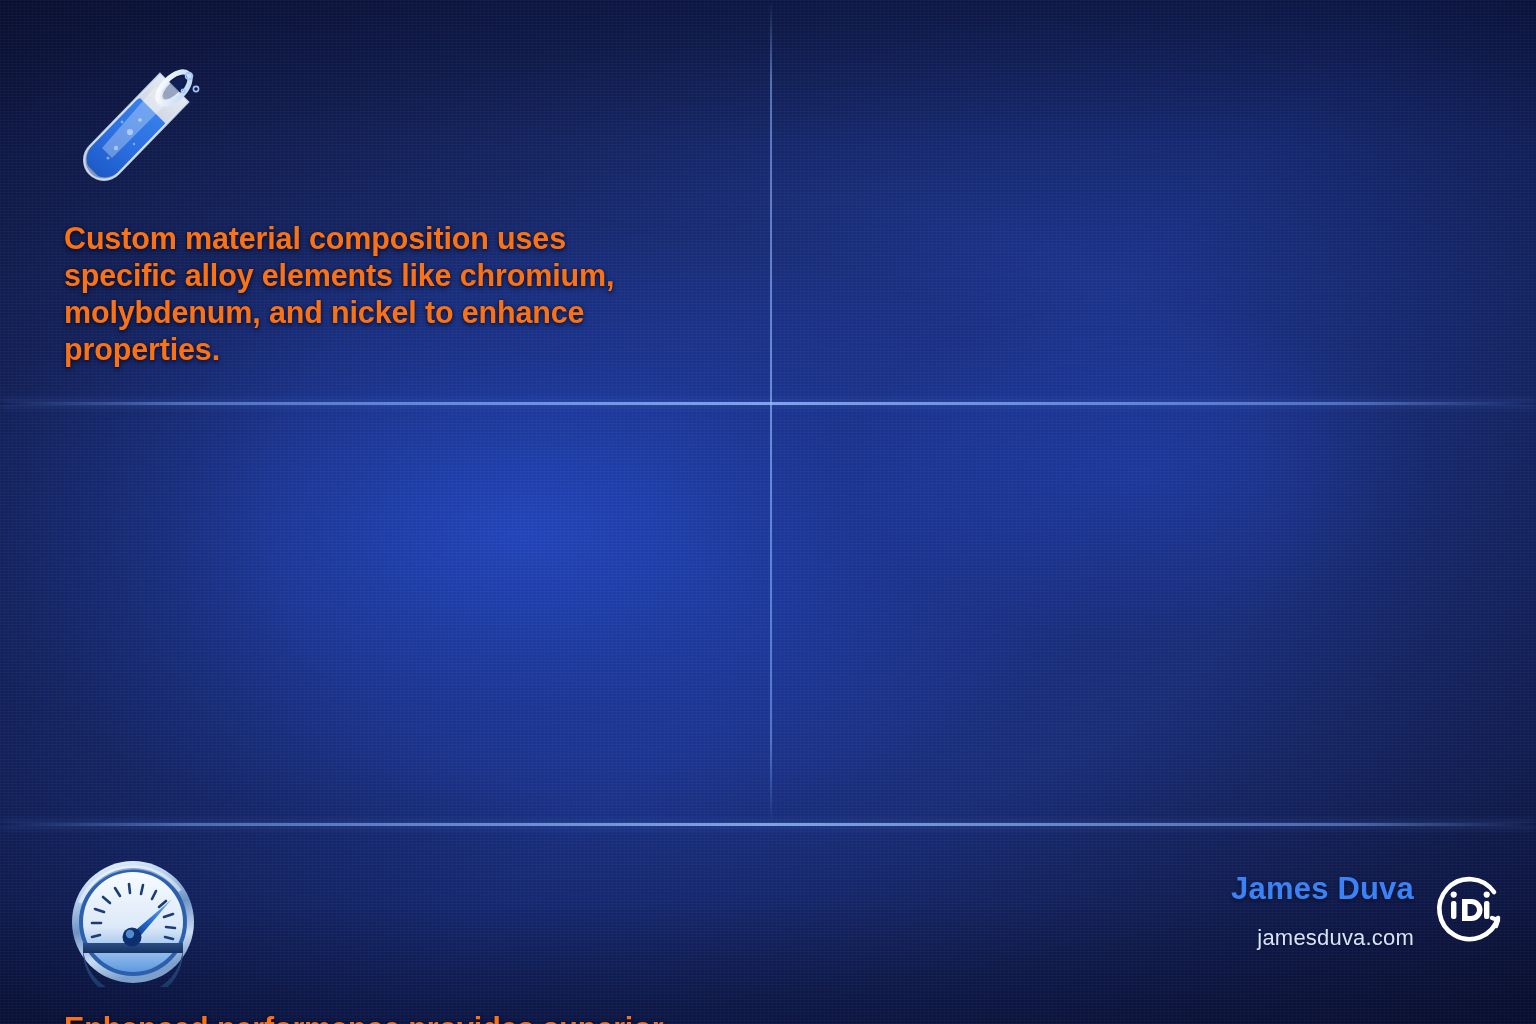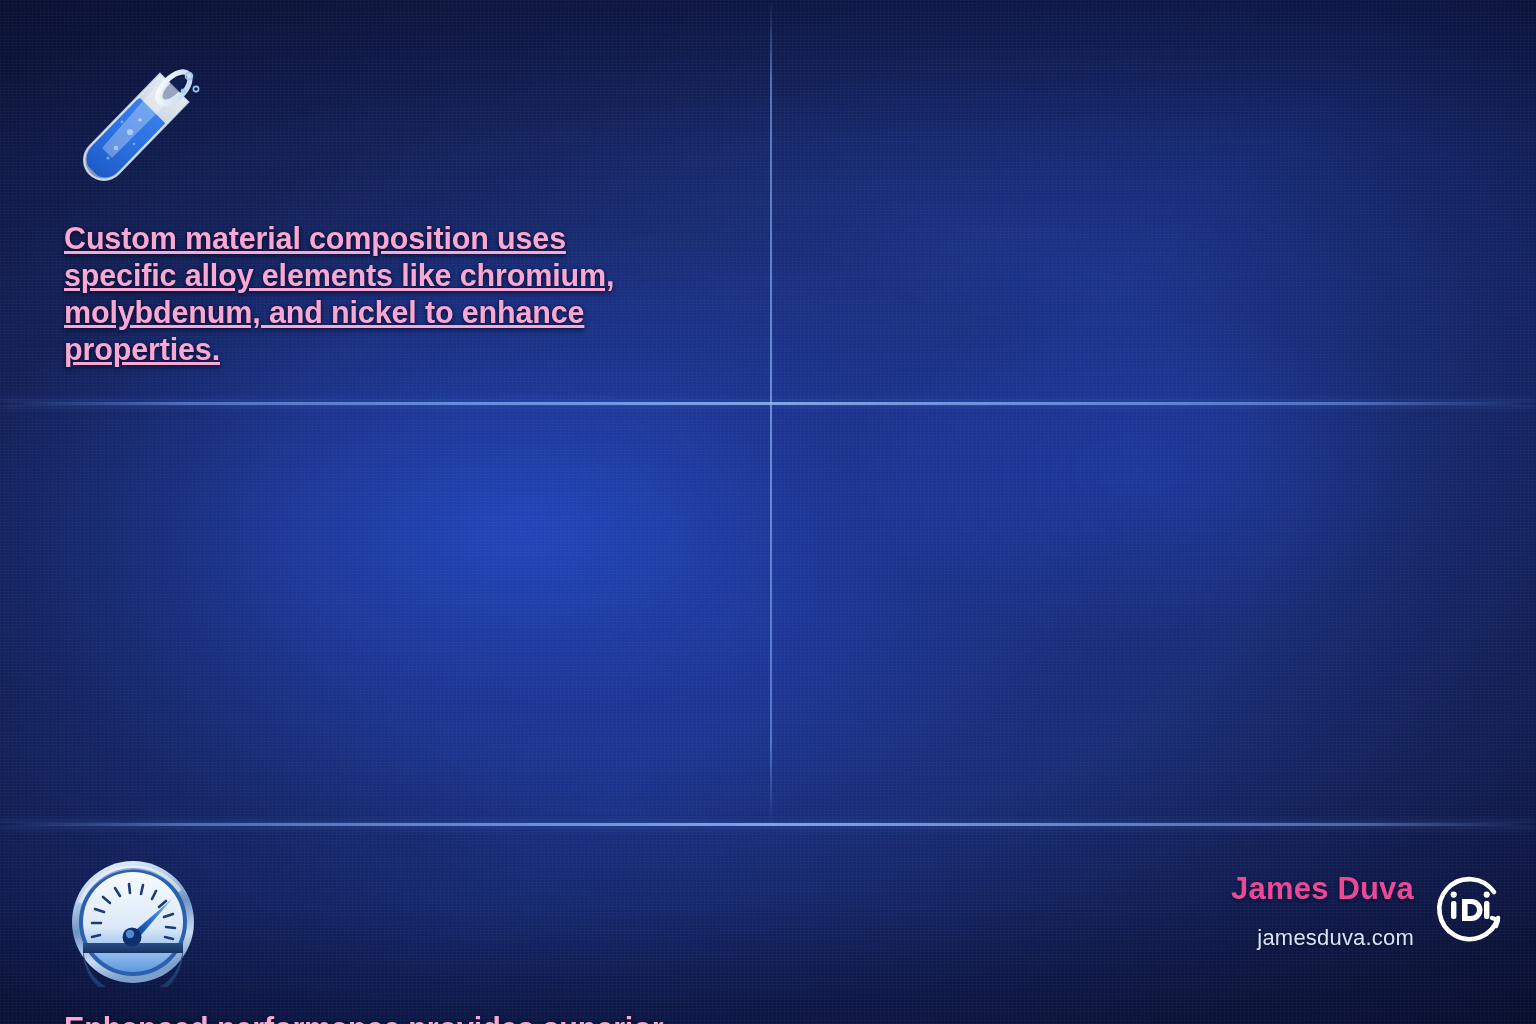--- a/index.html
+++ b/index.html
@@ -54,44 +54,43 @@
   
   .quad{position:absolute;}
   #quad-0{left:0;top:0;width:770px;height:402px;}
   #quad-1{left:772px;top:0;width:764px;height:402px;}
   #quad-2{left:0;top:405px;width:770px;height:418px;}
   #quad-3{left:772px;top:405px;width:764px;height:418px;}
 
   .icon-wrap{position:absolute;}
   .quad-text{
     position:absolute;
-    color:#f9a8d4;
+    color:#f97316;
     font-weight:700;
     font-size:30.5px;
     line-height:37px;
     letter-spacing:-0.15px;
     text-shadow:0 2px 5px rgba(3,8,32,.75), 0 0 2px rgba(4,10,38,.55);
     font-family:"Liberation Sans", sans-serif;
     white-space:pre-line;
-    text-decoration:underline;
   }
   #text-0{left:64px;top:220px;width:620px;}
   #text-2{left:64px;top:605px;width:620px;}
 
   
   #icon-0{left:70px;top:58px;width:130px;height:130px;}
   #icon-2{left:62px;top:452px;width:142px;height:130px;}
 
   
   #footer{position:absolute;left:0;top:824px;width:1536px;height:200px;}
   #footer-brand{
     position:absolute;right:122px;top:48px;text-align:right;
   }
   #brand-name{
-    color:#ec4899;font-weight:700;font-size:31px;line-height:34px;
+    color:#3b82f6;font-weight:700;font-size:31px;line-height:34px;
     letter-spacing:.2px;text-shadow:0 2px 4px rgba(3,8,30,.6);
   }
   #brand-url{
     color:#d9e3f6;font-weight:400;font-size:22px;line-height:26px;
     margin-top:19px;letter-spacing:.2px;text-shadow:0 1px 3px rgba(3,8,30,.5);
   }
   #brand-logo{
     position:absolute;right:24px;top:42px;width:84px;height:84px;
   }
   .sr{position:absolute;width:1px;height:1px;overflow:hidden;clip:rect(0,0,0,0);}

